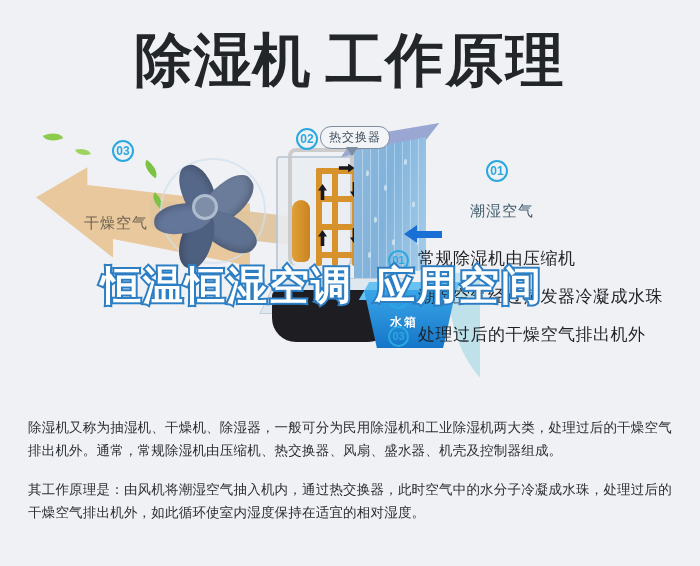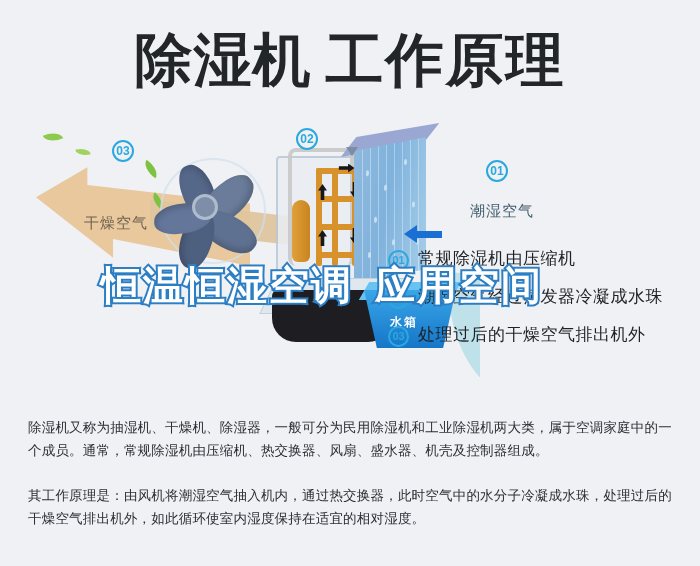--- a/index.html
+++ b/index.html
@@ -239,21 +239,21 @@
     color: #ffffff; letter-spacing: 2px;
     -webkit-text-stroke: 4px #2d7fc4;
     paint-order: stroke fill;
     text-shadow: 0 0 1px #2d7fc4;
   }
   .wm .wm2 { margin-left: 22px; }
 
   
   .body-text { position: absolute; left: 28px; top: 416px; width: 648px; }
   .para { font-size: 13.5px; line-height: 23px; color: #2a2e33; letter-spacing: .2px; }
-  .para.p2 { margin-top: 22px; }
+  .para.p2 { margin-top: 16px; }
 </style>
 </head>
 <body>
 
 <div id="page">
 
   <div class="title-wrap">
     <span class="title-a">除湿机</span><span class="title-b">工作原理</span>
   </div>
 
@@ -322,20 +322,21 @@
       </div>
 
       <div class="base-top"></div>
       <div class="base"></div>
       <div class="tank-top"></div>
       <div class="tank"></div>
       <div class="tank-label">水箱</div>
     </div>
 
     <div class="badge b-02d">02</div>
+    <div class="callout">热交换器</div>
     <div class="callout-tail"></div>
 
     <div class="inlet-tail"></div>
     <div class="inlet-arrow"></div>
 
     <div class="badge b-01d">01</div>
     <div class="humid-label">潮湿空气</div>
   </div>
 
   <div class="steps">
@@ -351,17 +352,17 @@
       <div class="sbadge">03</div>
       <div class="stext">处理过后的干燥空气排出机外</div>
     </div>
   </div>
 
   <div class="wm">
     <span class="wm1">恒温恒湿空调</span><span class="wm2">应用空间</span>
   </div>
 
   <div class="body-text">
-    <p class="para p1">除湿机又称为抽湿机、干燥机、除湿器，一般可分为民用除湿机和工业除湿机两大类，属于空调家庭中的一个成员。通常，常规除湿机由压缩机、热交换器、风扇、盛水器、机壳及控制器组成。</p>
+    <p class="para p1">除湿机又称为抽湿机、干燥机、除湿器，一般可分为民用除湿机和工业除湿机两大类，处理过后的干燥空气排出机外。通常，常规除湿机由压缩机、热交换器、风扇、盛水器、机壳及控制器组成。</p>
     <p class="para p2">其工作原理是：由风机将潮湿空气抽入机内，通过热交换器，此时空气中的水分子冷凝成水珠，处理过后的干燥空气排出机外，如此循环使室内湿度保持在适宜的相对湿度。</p>
   </div>
 
 </div>
 
 </body></html>

